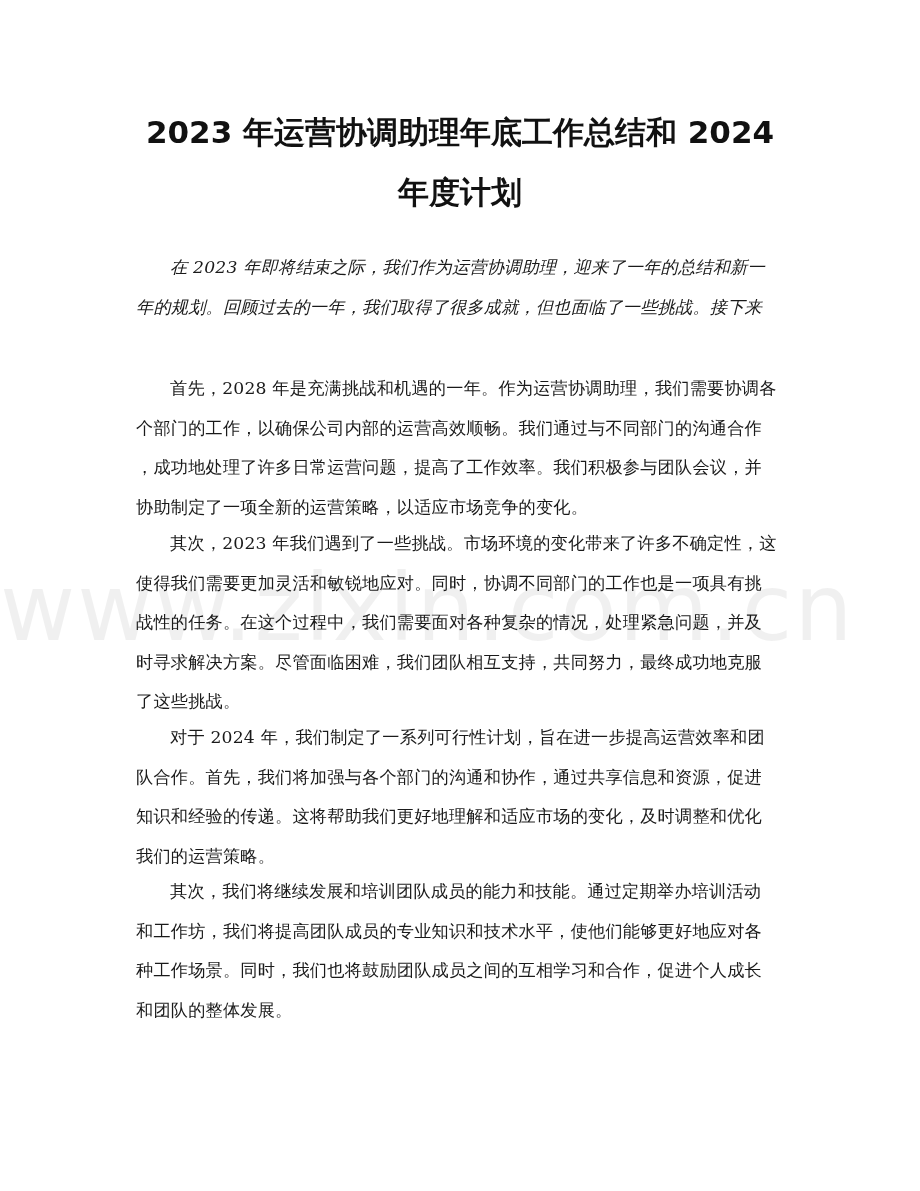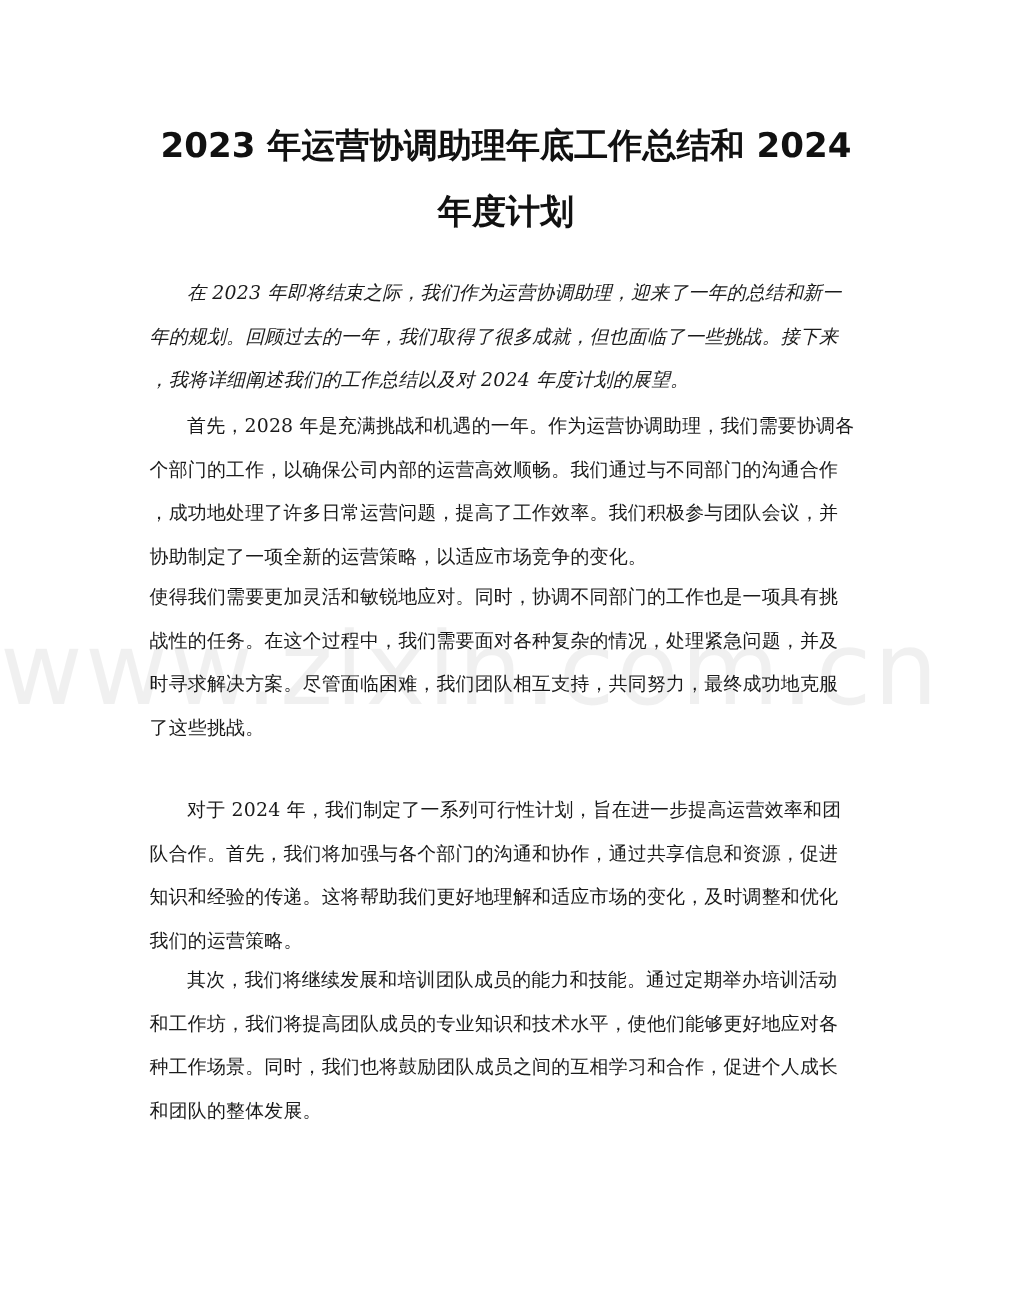--- a/index.html
+++ b/index.html
@@ -16,31 +16,31 @@
 </head>
 <body>
 
 <div class="page">
   <div class="title l1">2023 年运营协调助理年底工作总结和 2024</div>
   <div class="title l2">年度计划</div>
 
   <div class="para" style="top:248px;font-style:italic;">
     <span class="line indent">在 2023 年即将结束之际，我们作为运营协调助理，迎来了一年的总结和新一</span>
     <span class="line">年的规划。回顾过去的一年，我们取得了很多成就，但也面临了一些挑战。接下来</span>
-    <span class="line">，我将详细阐述我们的工作总结以及对 2024 年度计划的展望。</span>
   </div>
 
   <div class="para" style="top:369px;">
     <span class="line indent">首先，2028 年是充满挑战和机遇的一年。作为运营协调助理，我们需要协调各</span>
     <span class="line">个部门的工作，以确保公司内部的运营高效顺畅。我们通过与不同部门的沟通合作</span>
     <span class="line">，成功地处理了许多日常运营问题，提高了工作效率。我们积极参与团队会议，并</span>
     <span class="line">协助制定了一项全新的运营策略，以适应市场竞争的变化。</span>
   </div>
 
   <div class="para" style="top:524px;">
+    <span class="line indent">其次，2023 年我们遇到了一些挑战。市场环境的变化带来了许多不确定性，这</span>
     <span class="line">使得我们需要更加灵活和敏锐地应对。同时，协调不同部门的工作也是一项具有挑</span>
     <span class="line">战性的任务。在这个过程中，我们需要面对各种复杂的情况，处理紧急问题，并及</span>
     <span class="line">时寻求解决方案。尽管面临困难，我们团队相互支持，共同努力，最终成功地克服</span>
     <span class="line">了这些挑战。</span>
   </div>
 
   <div class="para" style="top:718px;">
     <span class="line indent">对于 2024 年，我们制定了一系列可行性计划，旨在进一步提高运营效率和团</span>
     <span class="line">队合作。首先，我们将加强与各个部门的沟通和协作，通过共享信息和资源，促进</span>
     <span class="line">知识和经验的传递。这将帮助我们更好地理解和适应市场的变化，及时调整和优化</span>

